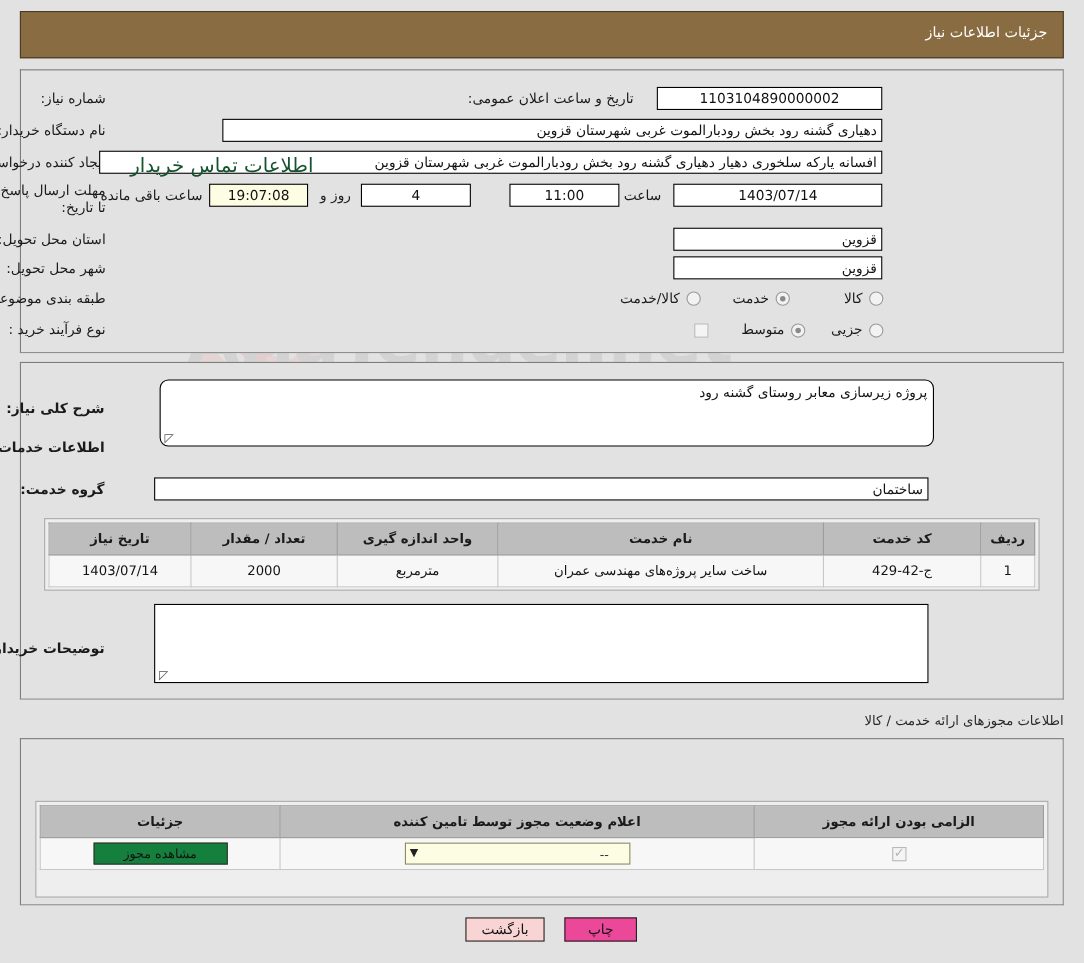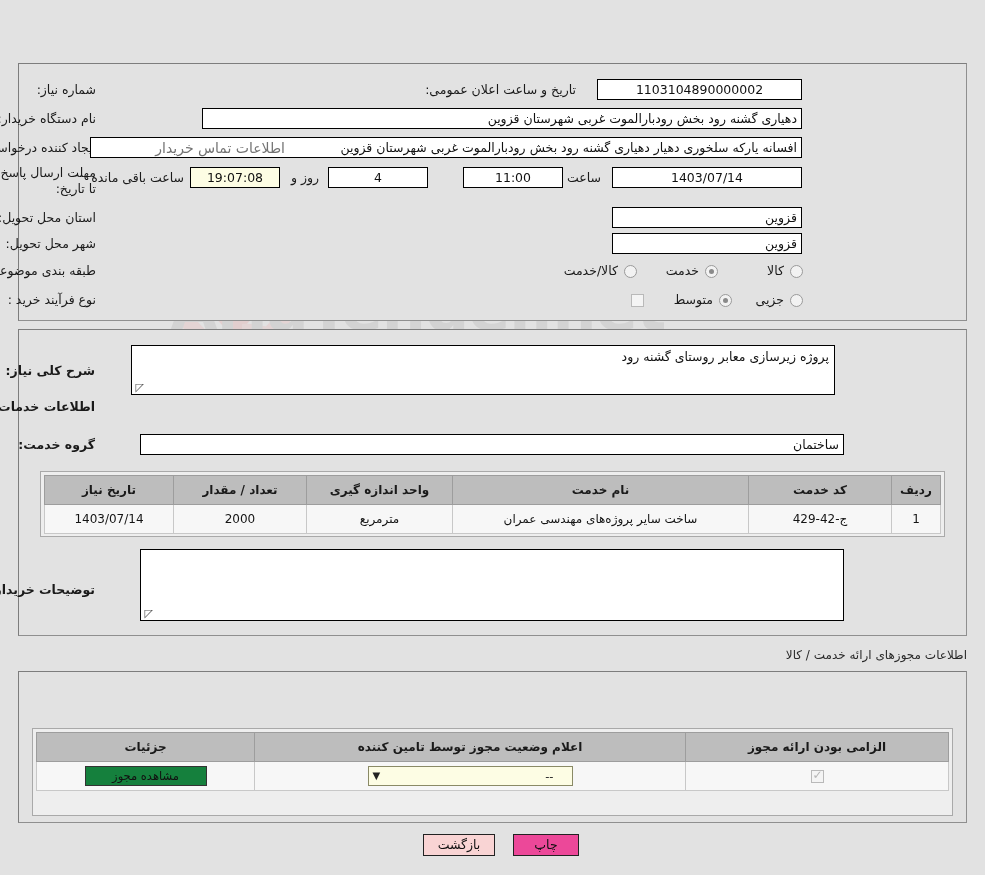--- a/index.html
+++ b/index.html
@@ -114,22 +114,22 @@
     white-space: nowrap;
     overflow: hidden;
     z-index: 4;
     display: block;
   }
   .fld-c { text-align: center; }
   .fld-r { text-align: right; }
   .fld-cream { background: #fdfde4; }
   .link {
     position: absolute;
-    font-size: 14px;
-    color: #737373;
+    font-size: 18px;
+    color: #14532d;
     text-decoration: none;
     z-index: 5;
     white-space: nowrap;
     cursor: pointer;
   }
   .radio {
     position: absolute;
     width: 13px; height: 13px;
     border-radius: 50%;
     border: 1px solid #9a9a9a;
@@ -289,20 +289,23 @@
   <div class="watermark">
     <div class="wm-shield"></div>
     <div class="wm-shield-in"></div>
     <div class="wm-flag"></div>
     <svg class="wm-arrow" viewBox="0 0 90 78">
       <path d="M4 8 Q40 6 58 34 L70 26 L66 62 L32 50 L44 42 Q30 20 4 20 Z" fill="#e7b9b9"></path>
     </svg>
     <div class="wm-text">AriaTender.net</div>
   </div>
 
+  <div class="header-bar">
+    <div class="header-title">جزئیات اطلاعات نیاز</div>
+  </div>
 
   <div class="panel" id="panel-top"></div>
 
   <div class="lbl" style="right:889px; top:82px;margin-left:22px;">شماره نیاز:</div>
   <div class="fld fld-c" style="right:183px; top:79px; width:205px;">1103104890000002</div>
   <div class="lbl" style="right:409px; top:82px;">تاریخ و ساعت اعلان عمومی:</div>
 
   <div class="lbl" style="right:889px; top:111px;">نام دستگاه خریدار:</div>
   <div class="fld fld-r" style="right:183px; top:108px; width:600px;">دهیاری گشنه رود بخش رودبارالموت غربی شهرستان قزوین</div>
 
@@ -336,21 +339,21 @@
   <div class="lbl" style="right:889px; top:292px;">نوع فرآیند خرید :</div>
   <span class="radio" style="right:182px; top:294px;"></span>
   <div class="lbl" style="right:201px; top:292px;">جزیی</div>
   <span class="radio on" style="right:253px; top:294px;"></span>
   <div class="lbl" style="right:272px; top:292px;">متوسط</div>
   <span class="chk" style="right:341px; top:294px;"></span>
 
   <div class="panel" id="panel-mid"></div>
 
   <div class="lbl lbl-b" style="right:890px; top:363px;">شرح کلی نیاز:</div>
-  <div class="ta" style="right:150px; top:345px; width:704px; height:50px;">
+  <div class="ta" style="right:136px; top:345px; width:704px; height:61px;border-radius:8px;">
     <span>پروژه زیرسازی معابر روستای گشنه رود</span>
     <span class="ta-grip">◸</span>
   </div>
 
   <div class="lbl lbl-b" style="right:890px; top:399px;">اطلاعات خدمات مورد نیاز</div>
 
   <div class="lbl lbl-b" style="right:890px; top:437px;">گروه خدمت:</div>
   <div class="fld fld-r" style="right:141px; top:434px; width:704px;">ساختمان</div>
 
   <div class="tbl-wrap" style="right:40px; top:471px; width:905px; height:66px;"></div>

